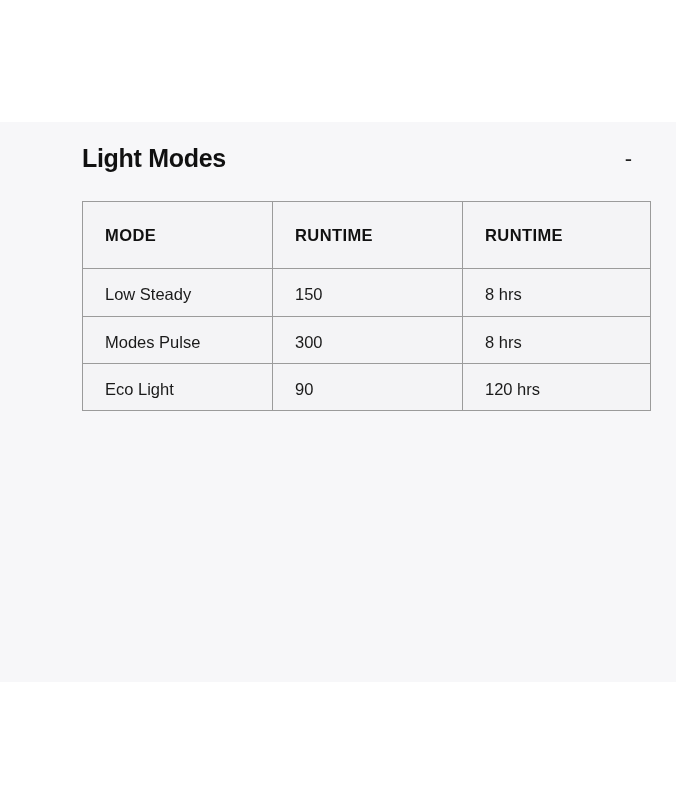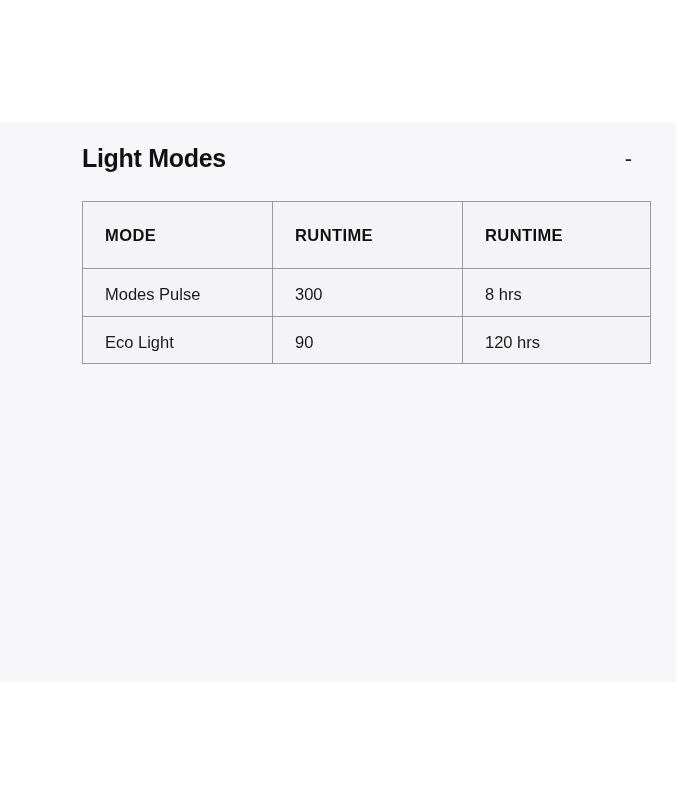--- a/index.html
+++ b/index.html
@@ -114,20 +114,25 @@
         </colgroup>
         <thead>
           <tr>
             <th>MODE</th>
             <th>RUNTIME</th>
             <th>RUNTIME</th>
           </tr>
         </thead>
         <tbody>
           <tr>
+            <td>Low Steady</td>
+            <td>150</td>
+            <td>8 hrs</td>
+          </tr>
+          <tr>
             <td>Modes Pulse</td>
             <td>300</td>
             <td>8 hrs</td>
           </tr>
           <tr>
             <td>Eco Light</td>
             <td>90</td>
             <td>120 hrs</td>
           </tr>
         </tbody>

